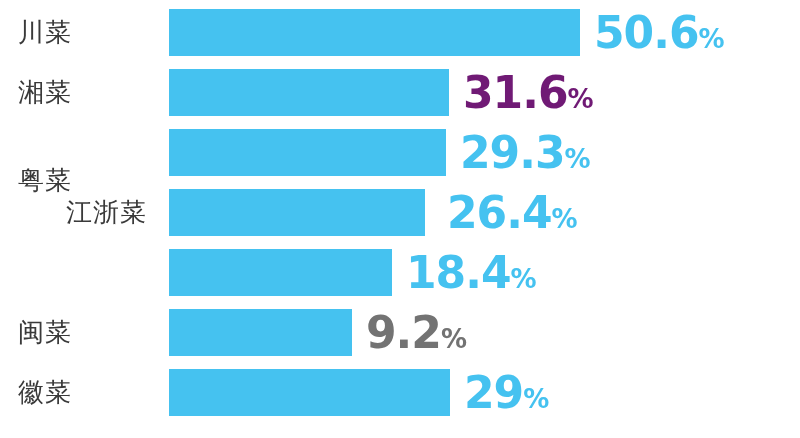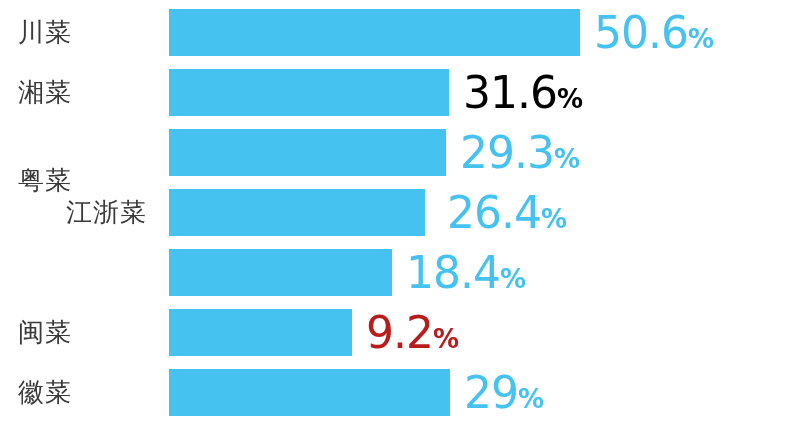--- a/index.html
+++ b/index.html
@@ -58,21 +58,21 @@
     line-height: 47px;
     white-space: nowrap;
     color: #45c2f0;
     font-weight: bold;
     font-size: 44px;
     letter-spacing: -1px;
     font-family: "DejaVu Sans", "Liberation Sans", sans-serif;
   }
   .value-num {
     font-size: 44px;
-    font-weight: normal;
+    font-weight: bold;
   }
   .value-pct {
     font-size: 26px;
     font-weight: bold;
     letter-spacing: 0;
   }
 </style>
 </head>
 <body>
 
@@ -85,21 +85,21 @@
       <div class="value-label" style="left: 425px; color: rgb(69, 194, 240);">
         <span class="value-num">50.6</span><span class="value-pct">%</span>
       </div>
     </div>
   </div>
 
   <div class="bar-row" style="top:69px">
     <div class="cat-label" style="color: rgb(58, 58, 58);">湘菜</div>
     <div class="bar-track">
       <div class="bar-fill" style="width: 280px; background: rgb(69, 194, 240);"></div>
-      <div class="value-label" style="left: 294px; color: #000000;">
+      <div class="value-label" style="left: 294px; color: #701a75;">
         <span class="value-num">31.6</span><span class="value-pct">%</span>
       </div>
     </div>
   </div>
 
   <div class="bar-row" style="top:129px">
     <div class="cat-label" style="color: rgb(58, 58, 58); margin-top: 28px;">粤菜</div>
     <div class="bar-track">
       <div class="bar-fill" style="width: 277px; background: rgb(69, 194, 240);"></div>
       <div class="value-label" style="left: 291px; color: rgb(69, 194, 240);">
@@ -124,21 +124,21 @@
       <div class="value-label" style="left: 237px; color: rgb(69, 194, 240);">
         <span class="value-num">18.4</span><span class="value-pct">%</span>
       </div>
     </div>
   </div>
 
   <div class="bar-row" style="top:309px">
     <div class="cat-label" style="color: rgb(58, 58, 58);">闽菜</div>
     <div class="bar-track">
       <div class="bar-fill" style="width: 183px; background: rgb(69, 194, 240);"></div>
-      <div class="value-label" style="left: 197px; color: #b91c1c;">
+      <div class="value-label" style="left: 197px; color: #737373;">
         <span class="value-num">9.2</span><span class="value-pct">%</span>
       </div>
     </div>
   </div>
 
   <div class="bar-row" style="top:369px">
     <div class="cat-label" style="color: rgb(58, 58, 58);">徽菜</div>
     <div class="bar-track">
       <div class="bar-fill" style="width: 281px; background: rgb(69, 194, 240);"></div>
       <div class="value-label" style="left: 295px; color: rgb(69, 194, 240);">

